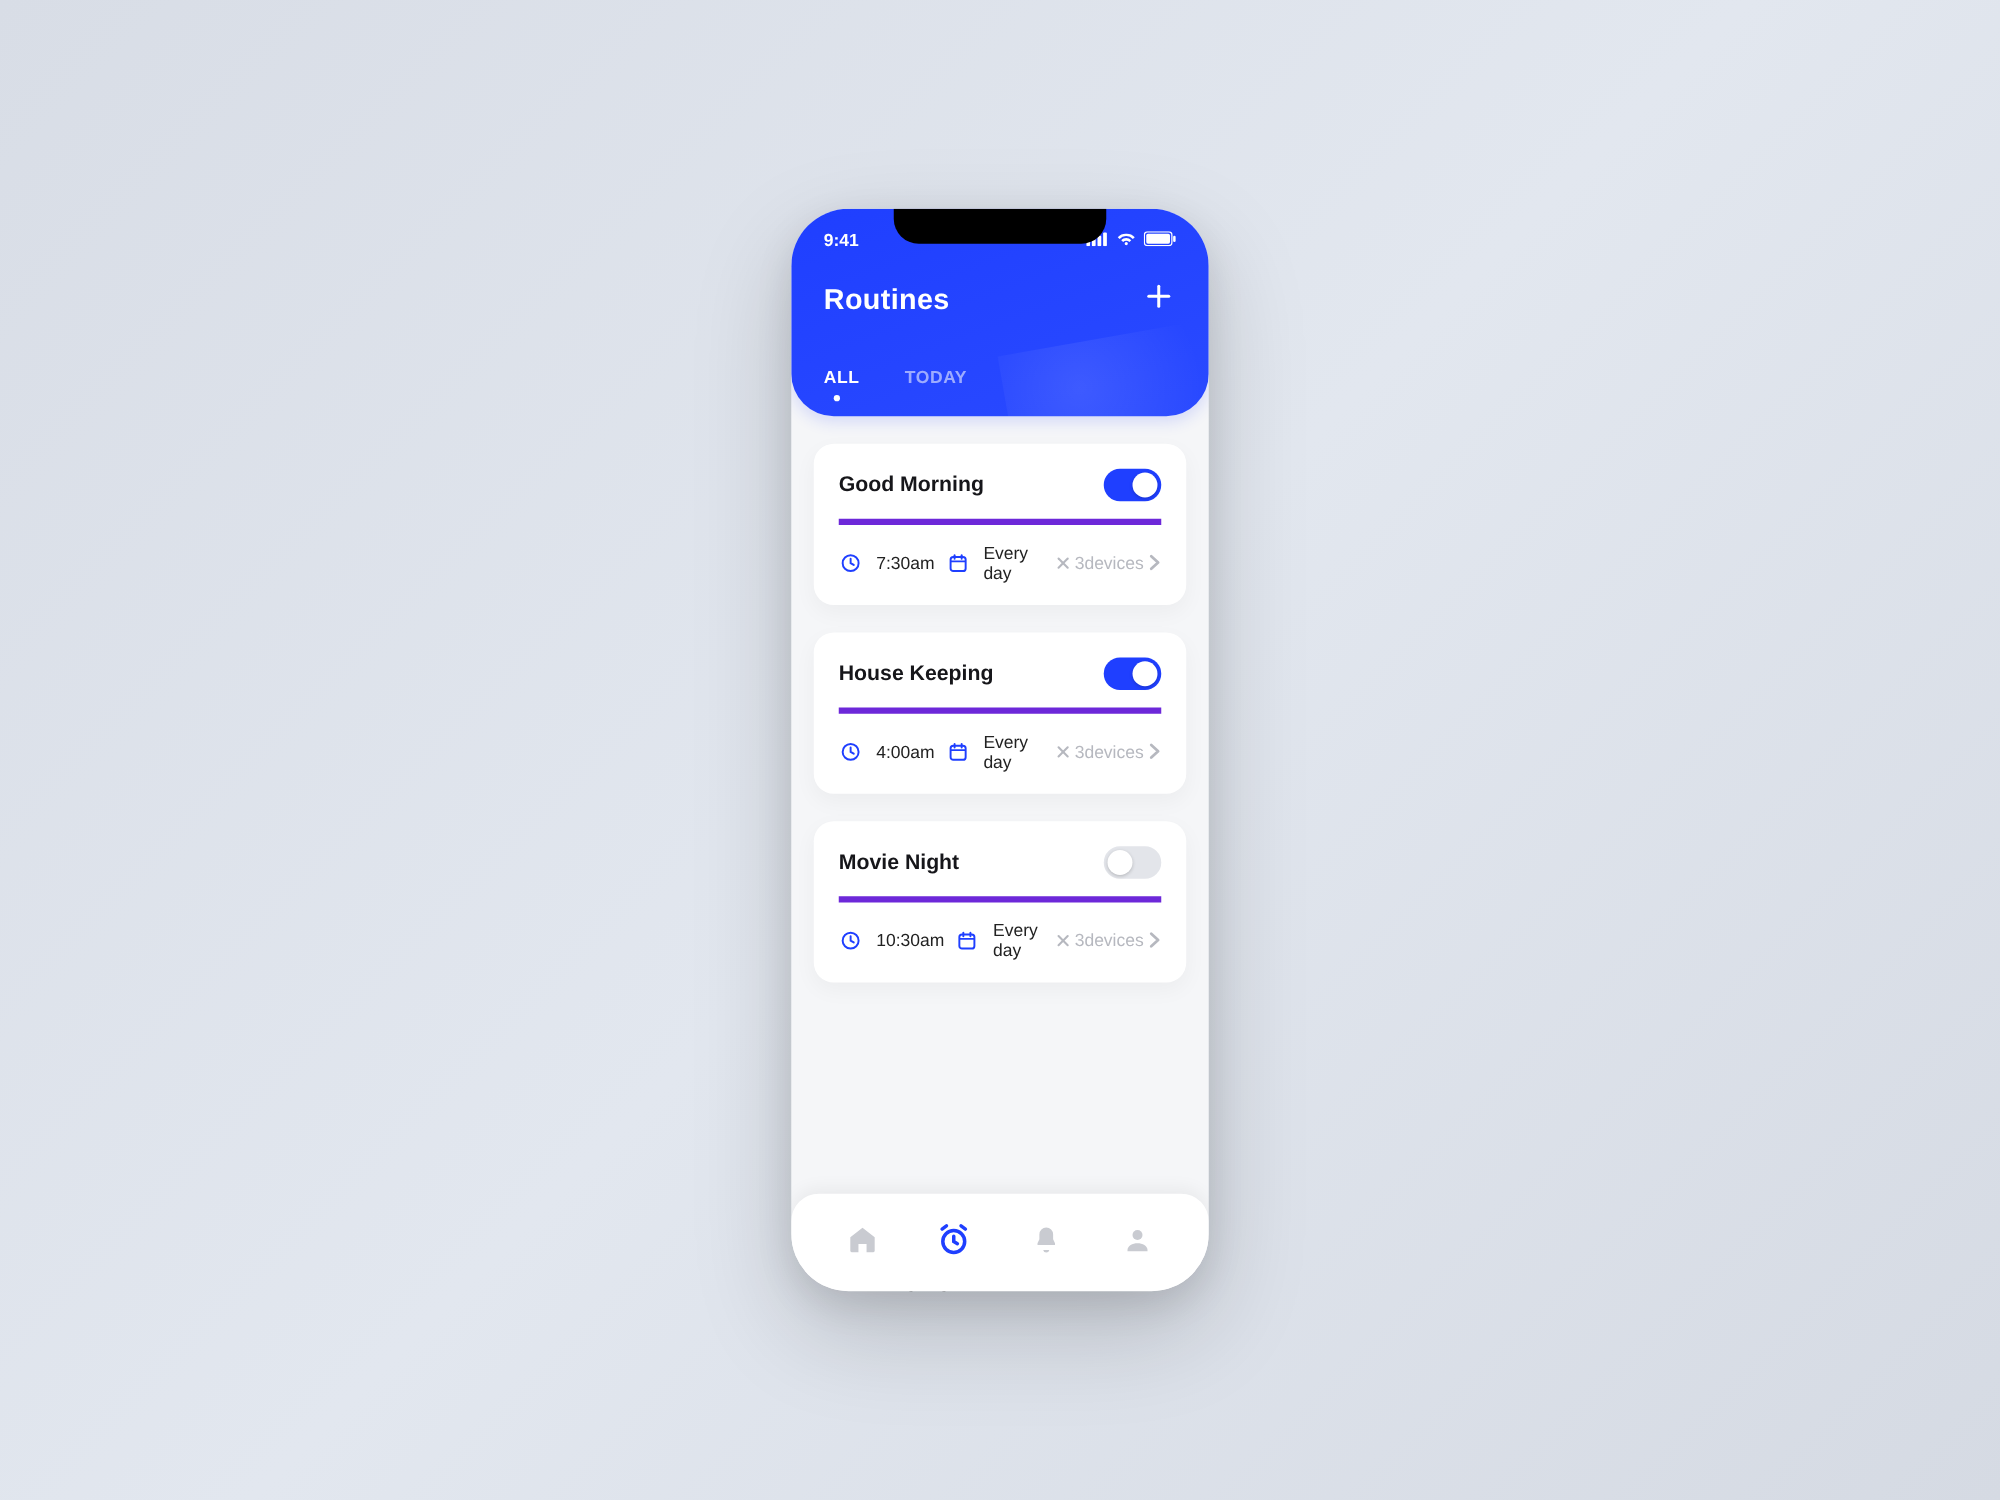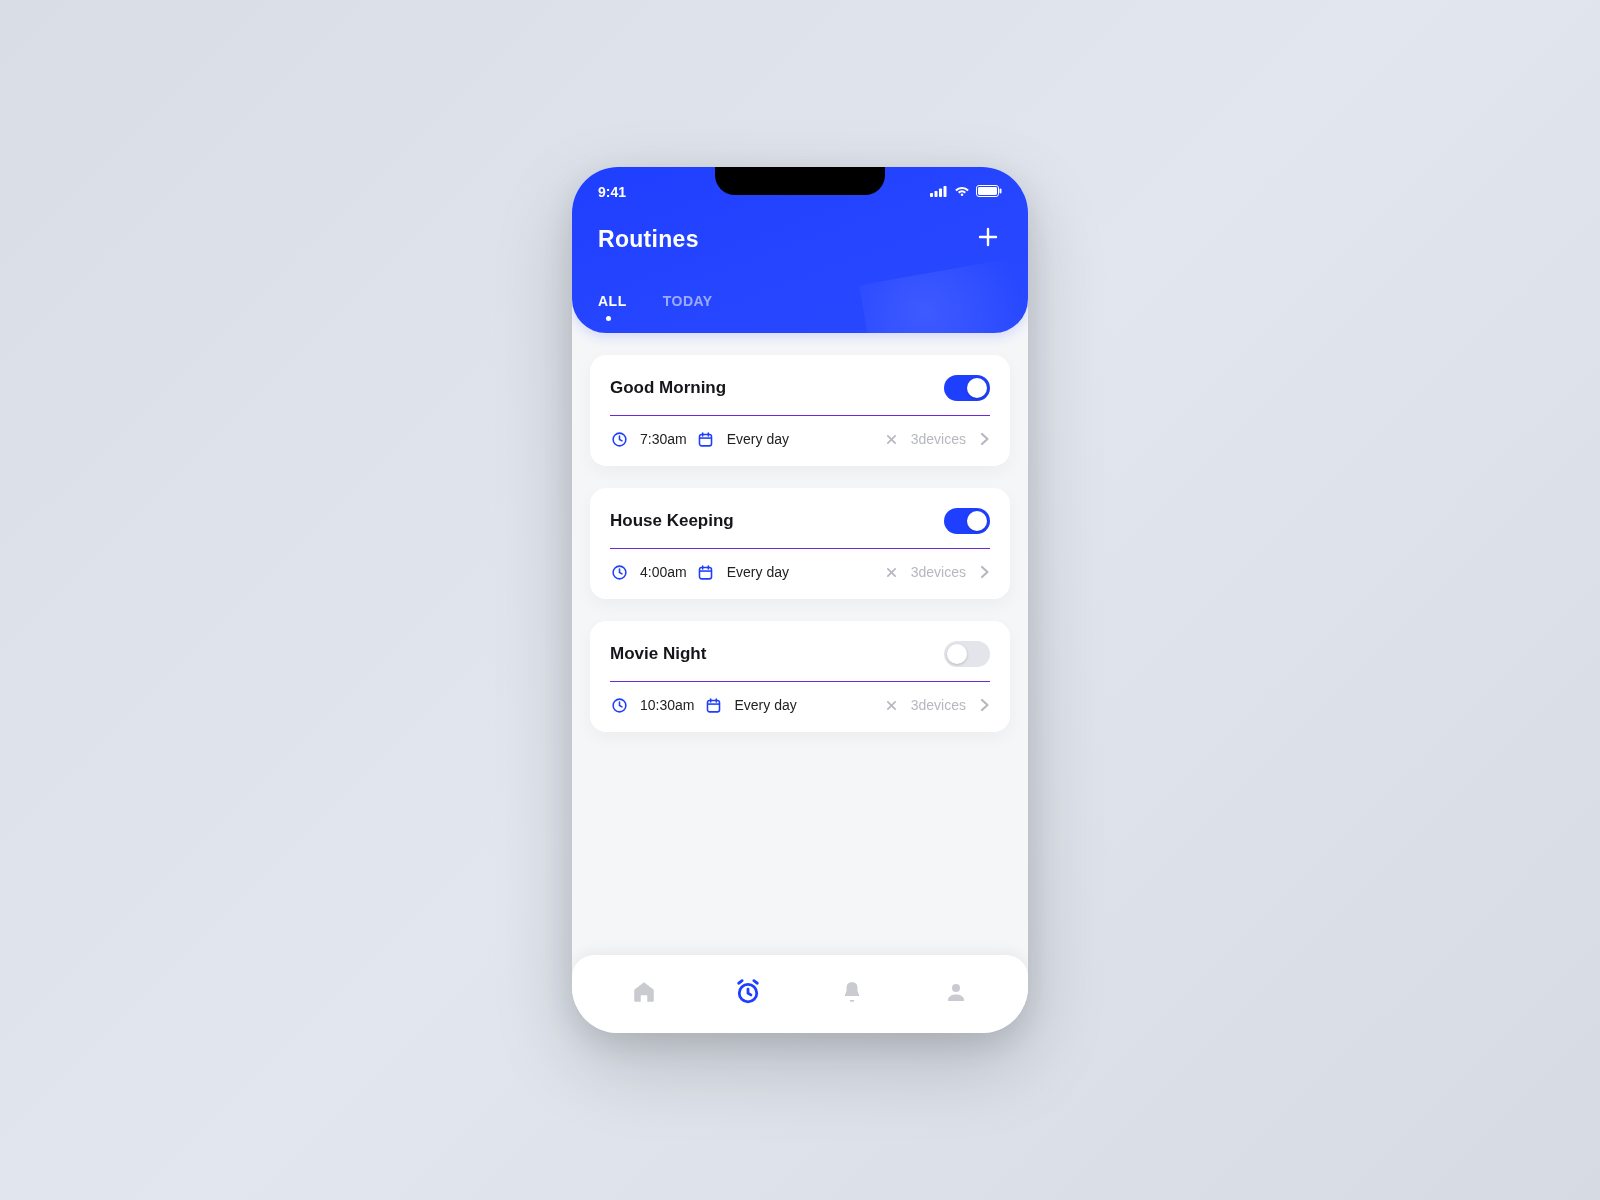--- a/index.html
+++ b/index.html
@@ -8,21 +8,21 @@
     height: 1200px;
     background: linear-gradient(135deg, #d8dde6 0%, #e2e7ef 50%, #d5dae3 100%);
     display: flex;
     align-items: center;
     justify-content: center;
     font-family: -apple-system, BlinkMacSystemFont, "Segoe UI", Arial, sans-serif;
     overflow: hidden;
   }
 
   .phone {
-    width: 456px;
+    width: 334px;
     height: 866px;
     background: #f5f6f8;
     border-radius: 46px;
     box-shadow: 0 30px 80px rgba(0,0,0,0.18), 0 10px 30px rgba(0,0,0,0.10);
     position: relative;
     overflow: hidden;
   }
 
   
   .phone::before {
@@ -125,21 +125,21 @@
   .card {
     background: #fff;
     border-radius: 16px;
     padding: 20px 20px 18px 20px;
     box-shadow: 0 6px 18px rgba(0,0,0,0.04);
   }
   .card-header {
     display: flex;
     justify-content: space-between;
     align-items: center;
-    border-bottom: 1px solid #6d28d9;
+    border-bottom: 5px solid #6d28d9;
     padding-bottom: 14px;
   }
   .card-title {
     font-size: 17px;
     font-weight: 900;
     color: #16161a;
   }
 
   .toggle {
     width: 46px; height: 26px;
@@ -179,21 +179,21 @@
     color: #222;
     font-weight: 500;
   }
   .meta-row .ic {
     width: 18px; height: 18px;
     display: flex; align-items: center; justify-content: center;
   }
   .devices {
     display: flex;
     align-items: center;
-    gap: 14px;
+    gap: 4px;
     color: #b6b8bf;
     font-size: 14px;
   }
   .devices .x-ic, .devices .chev-ic {
     display: flex; align-items: center; justify-content: center;
   }
 
   
   .bottom-nav {
     position: absolute;

